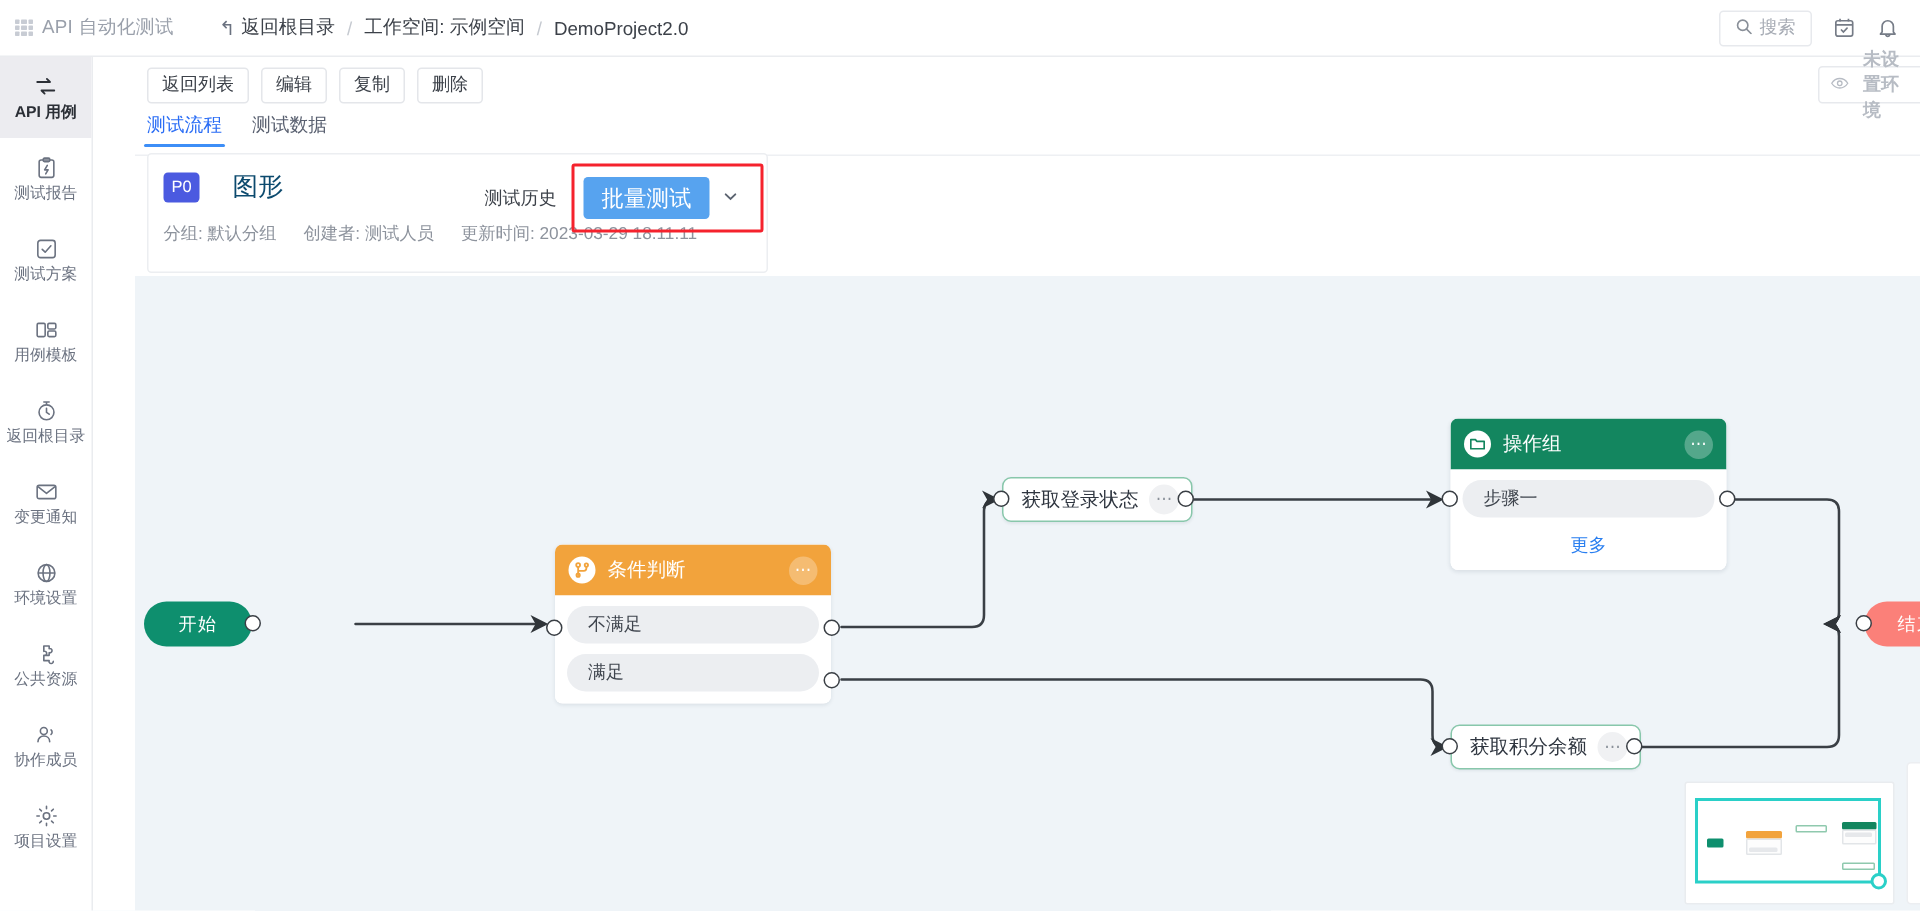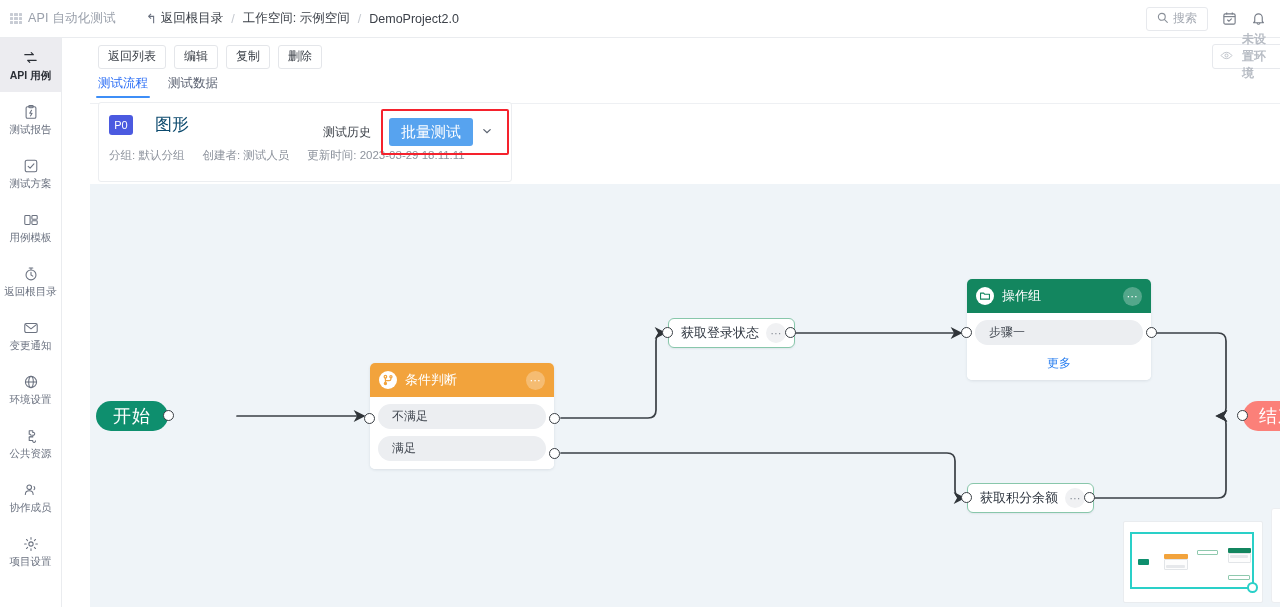--- a/index.html
+++ b/index.html
@@ -136,21 +136,21 @@
     overflow: hidden;
   }
   .edges { position: absolute; inset: 0; }
 
   .node { position: absolute; }
 
   
   .pill {
     height: 30px; border-radius: 15px; color: #fff;
     display: flex; align-items: center; justify-content: center;
-    font-size: 18px; letter-spacing: 1px;
+    font-size: 12px; letter-spacing: 1px;
   }
   .pill-start { width: 72px; background: #0e8f6e; }
   .pill-end   { width: 70px; background: #fb8079; }
 
   
   .gnode { width: 184px; border-radius: 5px; overflow: hidden; background: #fff;
            box-shadow: 0 1px 3px rgba(20,40,60,.10); }
   .gnode .ghead {
     height: 34px; display: flex; align-items: center; gap: 8px; padding: 0 9px;
     color: #fff; font-size: 13px;

